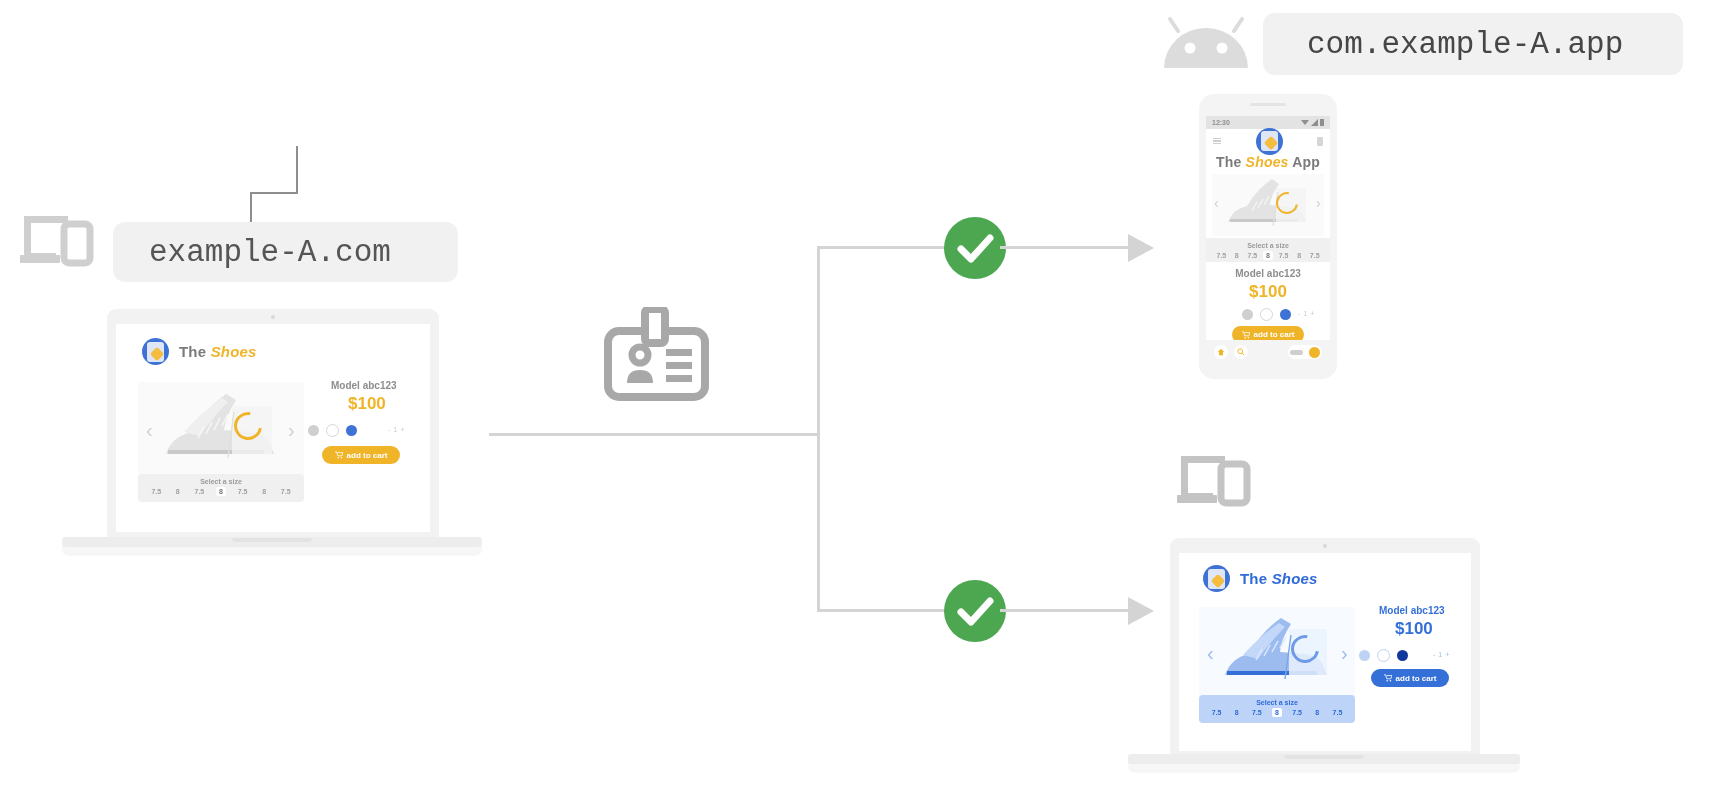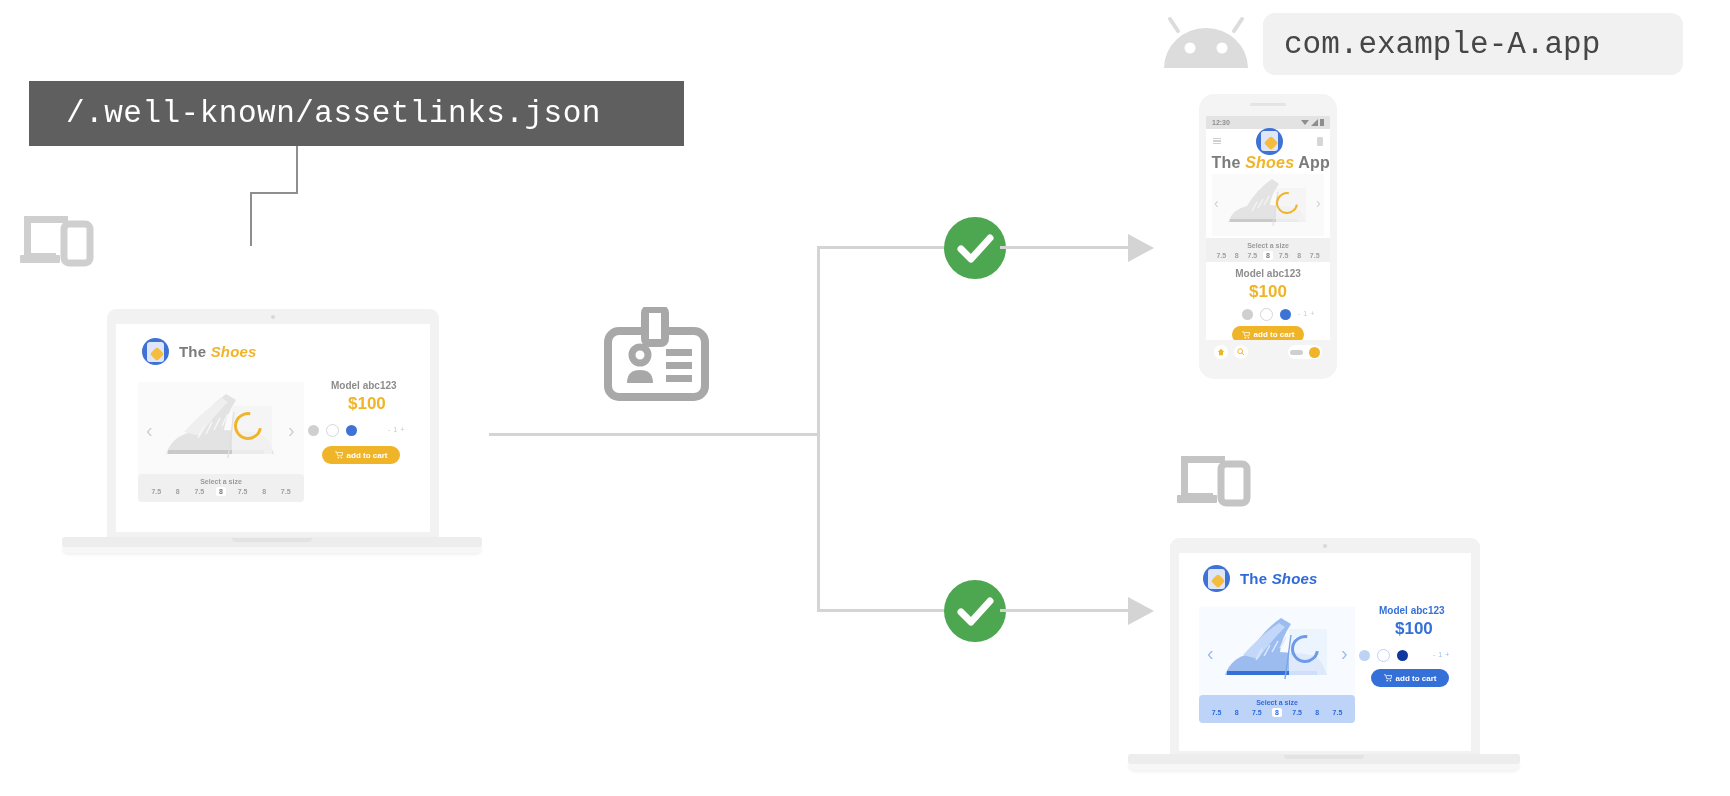--- a/index.html
+++ b/index.html
@@ -21,21 +21,21 @@
   #elbow .v1{position:absolute;left:46px;top:0;width:2px;height:48px;background:#8e8e8e;}
   #elbow .h1{position:absolute;left:0;top:46px;width:48px;height:2px;background:#8e8e8e;}
   #elbow .v2{position:absolute;left:0;top:46px;width:2px;height:54px;background:#8e8e8e;}
 
   
   .pill{background:#f1f1f1;border-radius:12px;display:flex;align-items:center;
         color:#4d4d4d;}
   #pill-exampleA{left:113px;top:222px;width:345px;height:60px;}
   #pill-exampleA .txt{font-size:31px;padding-left:36px;color:#555;}
   #pill-appid{left:1263px;top:13px;width:420px;height:62px;}
-  #pill-appid .txt{font-size:31px;padding-left:21px;color:#464646;}
+  #pill-appid .txt{font-size:31px;padding-left:44px;color:#464646;}
   #pill-exampleB{left:1268px;top:455px;width:350px;height:62px;}
   #pill-exampleB .txt{font-size:31px;padding-left:38px;color:#555;}
 
   
   .devglyph svg{display:block;}
 
   
   #conn-h{left:489px;top:433px;width:330px;height:3px;background:#d4d4d4;}
   #conn-v{left:817px;top:246px;width:3px;height:366px;background:#d4d4d4;}
   #conn-top{left:817px;top:246px;width:160px;height:3px;background:#d4d4d4;}
@@ -142,36 +142,36 @@
   
   #laptopB{left:1128px;top:538px;width:392px;height:238px;}
   #laptopB .lp-lid{left:42px;top:0;width:310px;height:222px;}
   #laptopB .lp-base,#laptopB .lp-base2{width:392px;}
 </style>
 </head>
 <body>
 
 <div class="stage">
 
-  <div class="abs" id="assetlinks-bar">
-    <span class="txt mono">/.well-known/assetlinks.json</span>
-  </div>
 
   <div class="abs" id="elbow">
     <span class="v1"></span>
       <span class="h1"></span>
       <span class="v2"></span>
   </div>
 
   <div class="abs devglyph" style="left:18px;top:208px;">
     <svg width="78" height="62" viewBox="0 0 78 62">
       <path d="M6 8 h44 v7 H13 v30 h25 v7 H6 z" fill="#cfcfcf"></path>
       <rect x="2" y="47" width="40" height="8" rx="1" fill="#cfcfcf"></rect>
       <rect x="46" y="16" width="26" height="39" rx="5" fill="none" stroke="#cfcfcf" stroke-width="7"></rect>
     </svg>
+  </div>
+  <div class="abs pill" id="pill-exampleA">
+    <span class="txt mono">example-A.com</span>
   </div>
 
   <div class="abs" id="laptopA">
     <div class="lp-lid">
       <div class="lp-cam"></div>
       <div class="lp-screen">
         <div class="shop">
 
           <div class="brandrow" style="left:26px;top:14px;">
             <span class="brandmark">
@@ -315,21 +315,21 @@
           <span class="brandmark">
             <span class="inner">
                 <span class="tag"></span>
               </span>
           </span>
           <svg width="6" height="9" viewBox="0 0 6 9">
             <rect x="0" y="0" width="6" height="9" rx="1" fill="#d6d6d6"></rect>
           </svg>
         </div>
 
-        <div class="brandtxt" style="position:absolute;left:0;top:38px;width:100%;text-align:right;margin:0;font-size:16px;"><span>The </span><i>Shoes</i><span class="app"> App</span></div>
+        <div class="brandtxt" style="position:absolute;left:0;top:38px;width:100%;text-align:center;margin:0;font-size:14px;"><span>The </span><i>Shoes</i><span class="app"> App</span></div>
 
         <div class="heroimg" style="left:6px;top:58px;width:112px;height:62px;">
           <svg width="112" height="62" viewBox="0 0 112 62" style="position:absolute;left:0;top:0;">
             <path d="M16 48 q5 -13 19 -16 q10 -17 25 -27 l7 5 q-8 11 -9 21 l20 2 q10 1 13 8 l3 7 z" fill="#e3e3e3"></path>
             <rect x="18" y="45" width="68" height="3" fill="#c9c9c9"></rect>
             <g stroke="#f6f6f6" stroke-width="1.2">
               <line x1="40" y1="37" x2="45" y2="28"></line>
                 <line x1="46" y1="34" x2="51" y2="25"></line>
               <line x1="52" y1="31" x2="57" y2="22"></line>
             </g>

